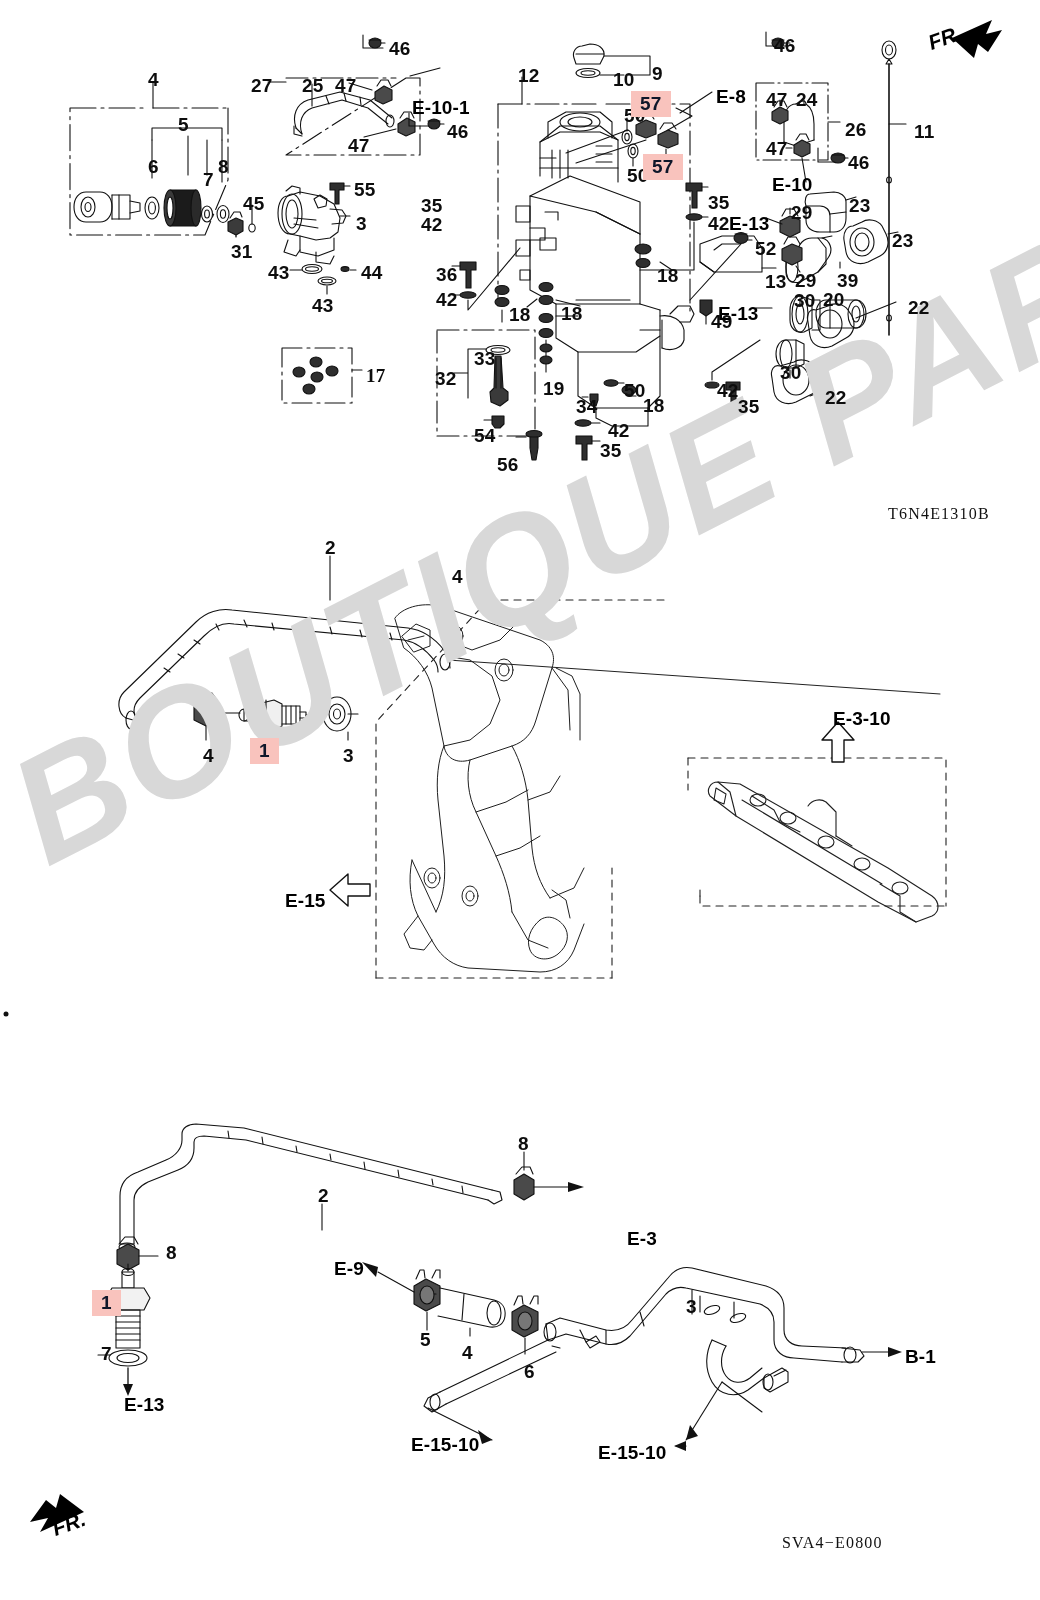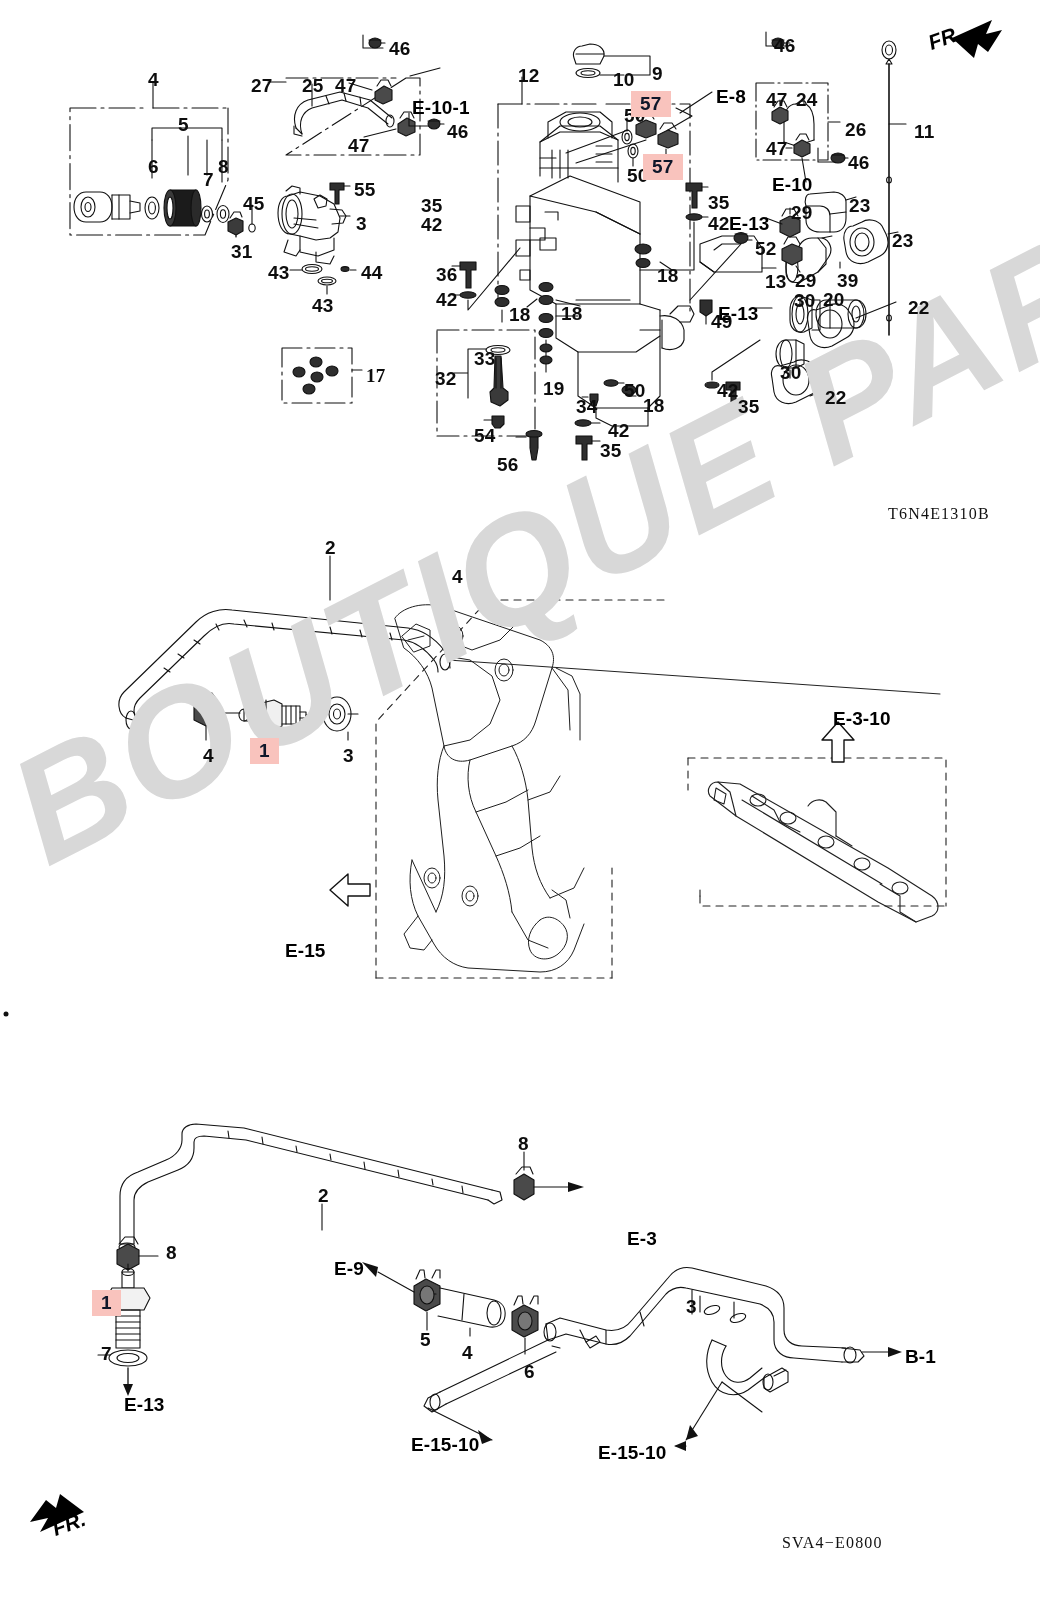--- a/index.html
+++ b/index.html
@@ -848,21 +848,21 @@
 
     <div id="mid-callouts">
         <div class="num" style="left: 325px; top: 538px;">2</div>
         <div class="num" style="left: 452px; top: 567px;">4</div>
         <div class="num" style="left: 203px; top: 746px;">4</div>
         <div class="num hl" style="left: 250px; top: 738px; background: rgb(249, 195, 189);">1</div>
         <div class="num" style="left: 343px; top: 746px;">3</div>
       </div>
     <div id="mid-refs">
         <div class="ref big" style="left: 833px; top: 708px;">E-3-10</div>
-        <div class="ref big" style="left: 285px; top: 940px;">E-15</div>
+        <div class="ref big" style="left: 285px; top: 890px;">E-15</div>
       </div>
 
     <div id="bot-callouts">
         <div class="num" style="left: 318px; top: 1186px;">2</div>
         <div class="num" style="left: 518px; top: 1134px;">8</div>
         <div class="num" style="left: 166px; top: 1243px;">8</div>
         <div class="num hl" style="left: 92px; top: 1290px; background: rgb(249, 195, 189);">1</div>
         <div class="num" style="left: 101px; top: 1344px;">7</div>
         <div class="num" style="left: 420px; top: 1330px;">5</div>
         <div class="num" style="left: 462px; top: 1343px;">4</div>

